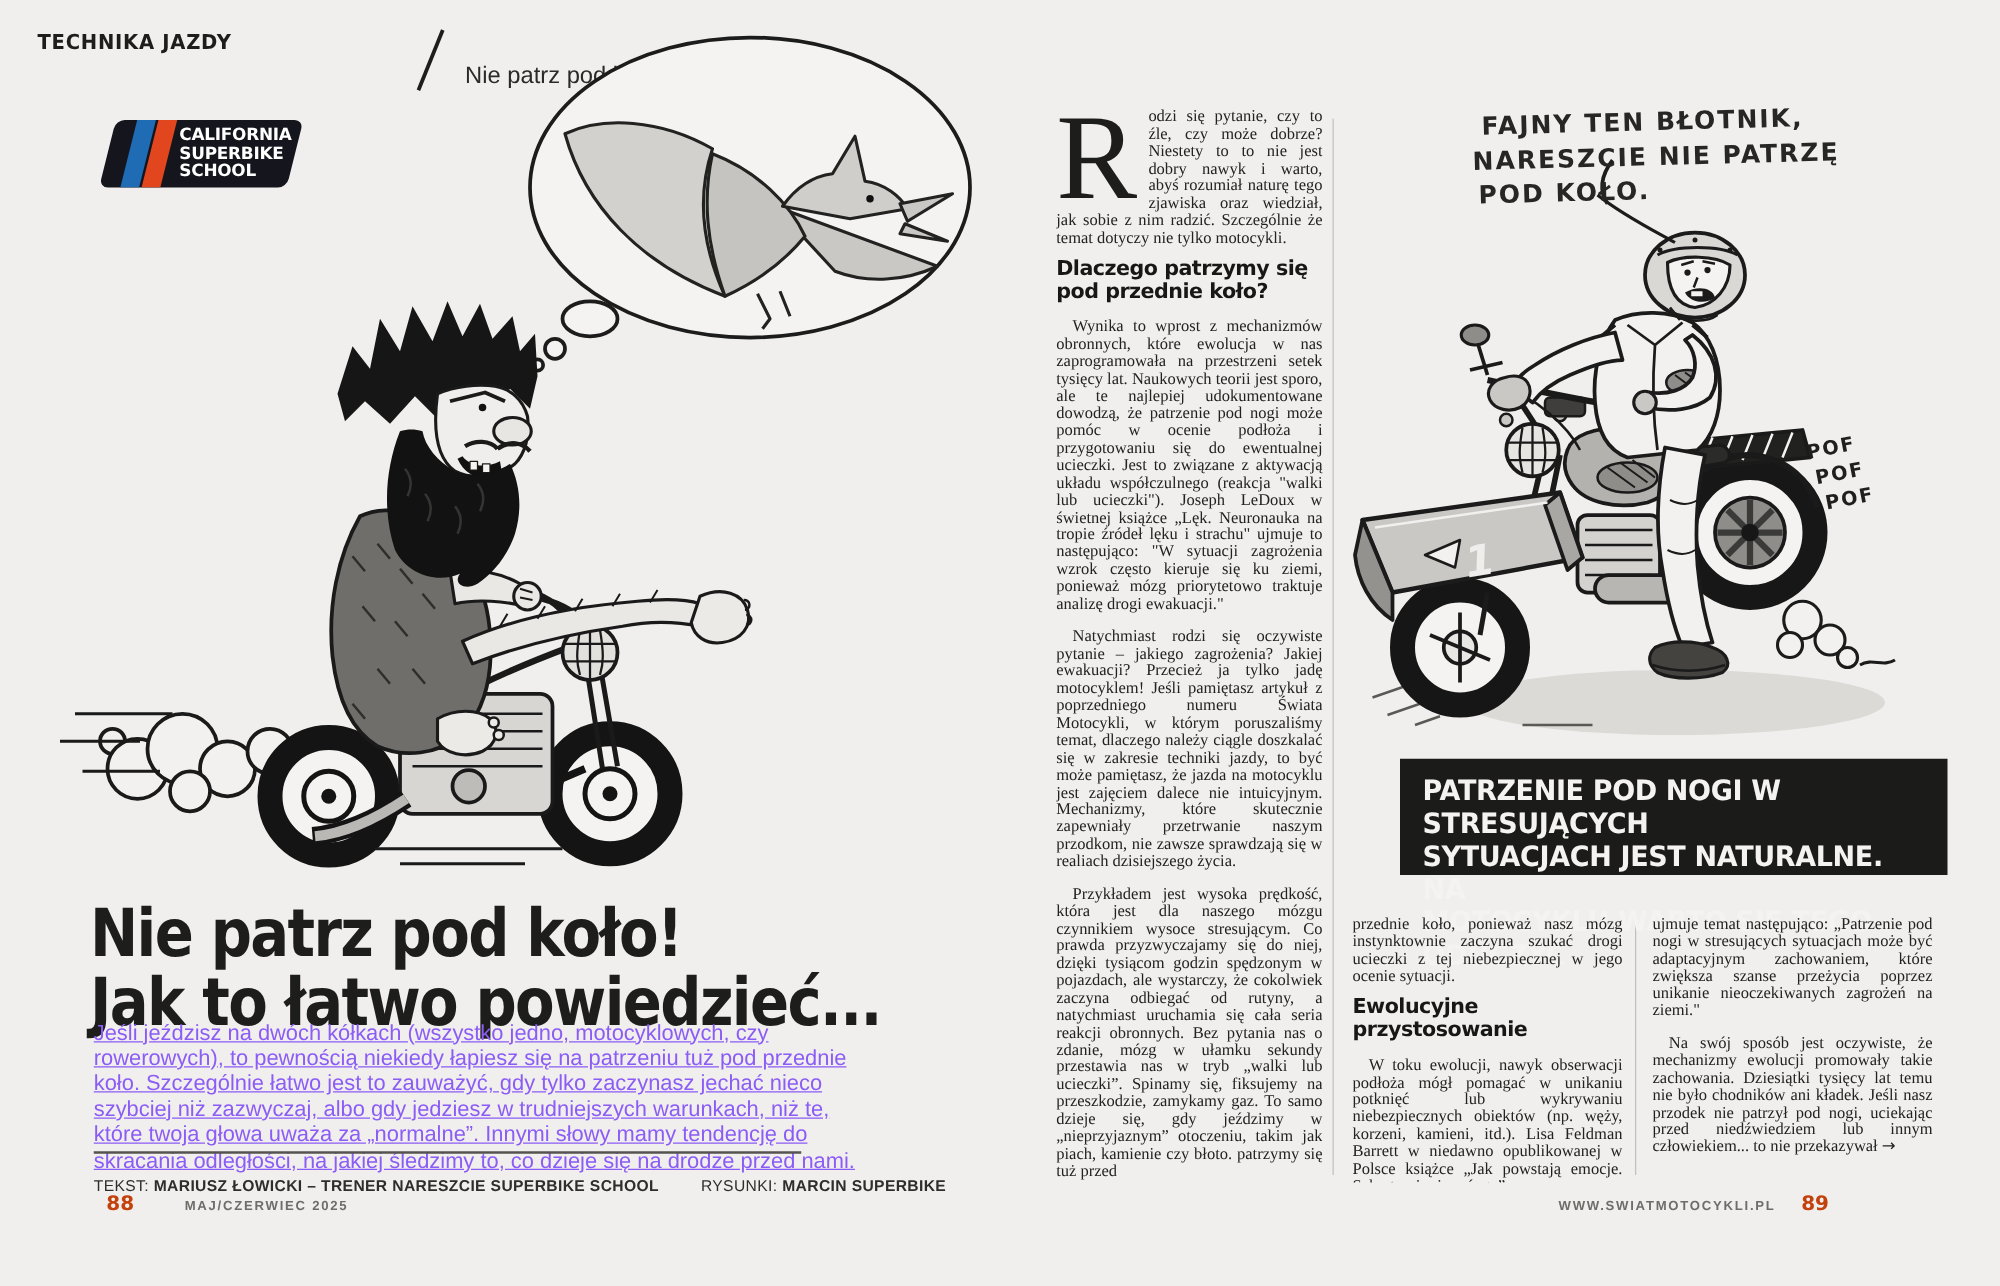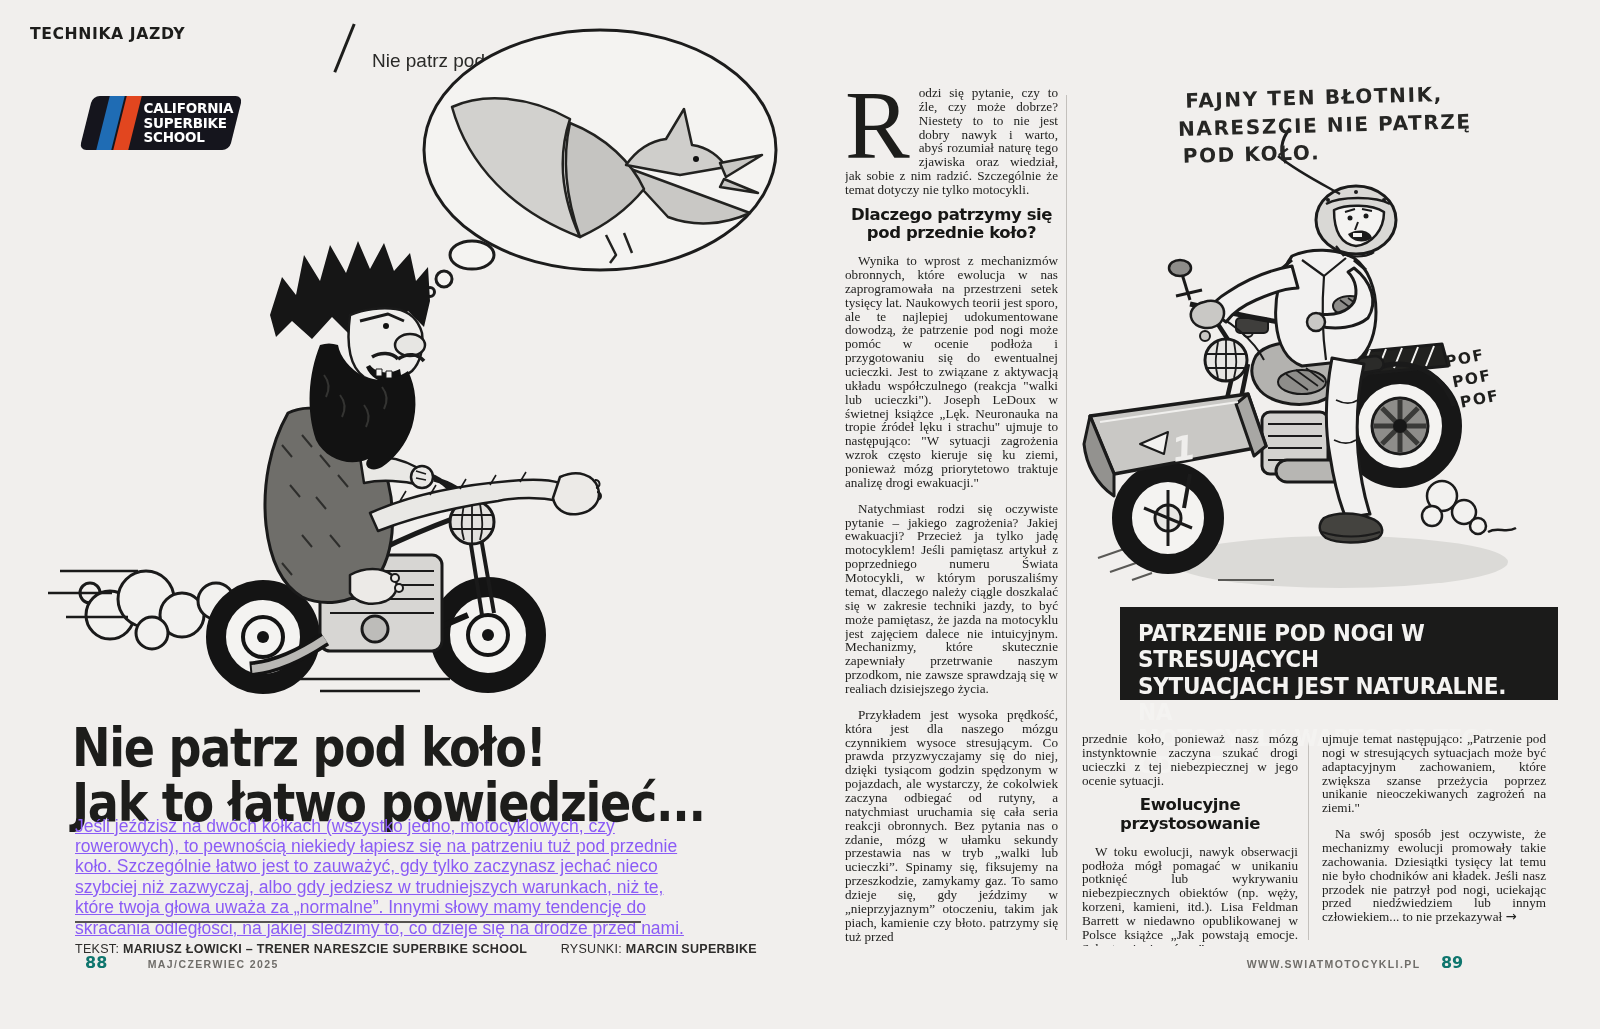--- a/index.html
+++ b/index.html
@@ -25,31 +25,31 @@
     font-size:53px;line-height:1.04;letter-spacing:-1.5px;transform:scaleX(.87);transform-origin:left top;}
   .title span{display:block;}
   .lead{left:75px;top:798px;width:618px;font-size:17.5px;line-height:1.17;color:#8b5cf6;text-decoration:underline;}
   .byline-rule{left:75px;top:921px;width:566px;height:2px;background:#55534f;}
   .byline{left:75px;top:929px;font-size:12.5px;letter-spacing:.3px;color:#2e2d2b;}
   .byline b{font-weight:bold;}
   .byline .gap{display:inline-block;width:26px;}
   
   .footer-l{left:85px;top:953px;}
   .footer-r{left:1190px;top:953px;width:330px;text-align:center;}
-  .pagenum{font-family:"DejaVu Sans",sans-serif;font-weight:bold;font-size:16px;color:#0f766e;}
+  .pagenum{font-family:"DejaVu Sans",sans-serif;font-weight:bold;font-size:16px;color:#c2410c;}
   .footmeta{font-size:10.5px;letter-spacing:1.4px;color:#6f6d69;font-weight:bold;}
   .footer-l .footmeta{margin-left:36px;}
   .footer-r .pagenum{margin-left:16px;}
   
   .col{font-family:"Liberation Serif",serif;font-size:13.2px;line-height:1.05;
        text-align:justify;color:#222220;}
   .col p{margin:0;}
   .col p.ind{text-indent:13px;margin-top:12px;}
   .col h3{font-family:"DejaVu Sans",sans-serif;font-size:16.5px;line-height:1.1;margin:9px 0 3px;
-          letter-spacing:-.4px;color:#171715;text-align:center;}
+          letter-spacing:-.4px;color:#171715;text-align:left;}
   .col1{left:845px;top:86px;width:213px;height:858px;overflow:hidden;}
   .col2{left:1082px;top:732px;width:216px;height:214px;overflow:hidden;}
   .col3{left:1322px;top:732px;width:224px;height:214px;overflow:hidden;}
   .dropcap{float:left;font-family:"Liberation Serif",serif;font-size:97px;line-height:.76;
            padding:3px 9px 0 0;color:#1d1d1b;}
   .vrule{width:1px;background:#c3c0bc;}
   .rule1{left:1066px;top:95px;height:845px;}
   .rule2{left:1308px;top:732px;height:208px;}
   .arrow{font-family:"DejaVu Sans",sans-serif;}
   

